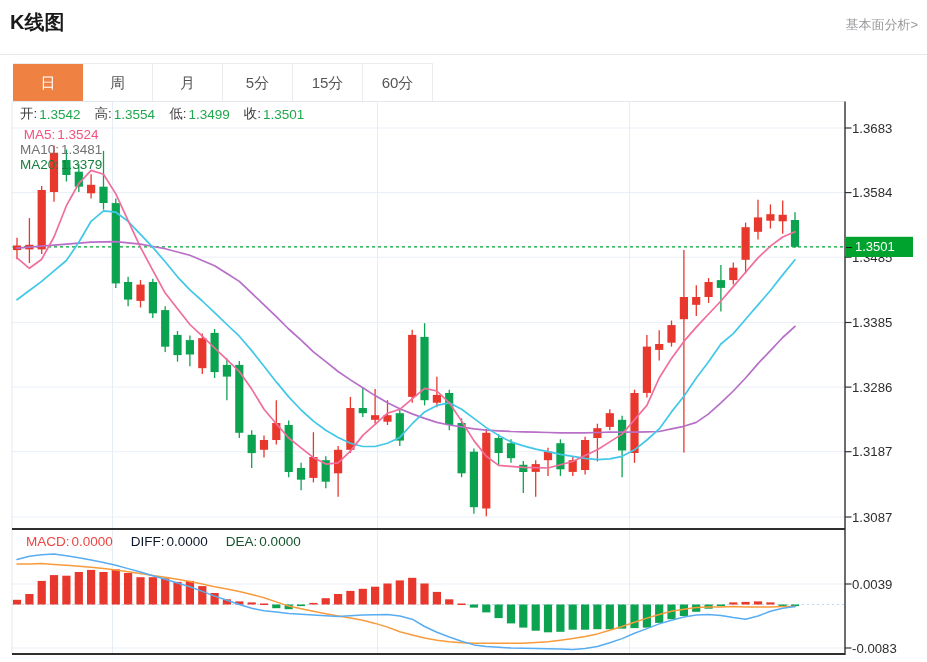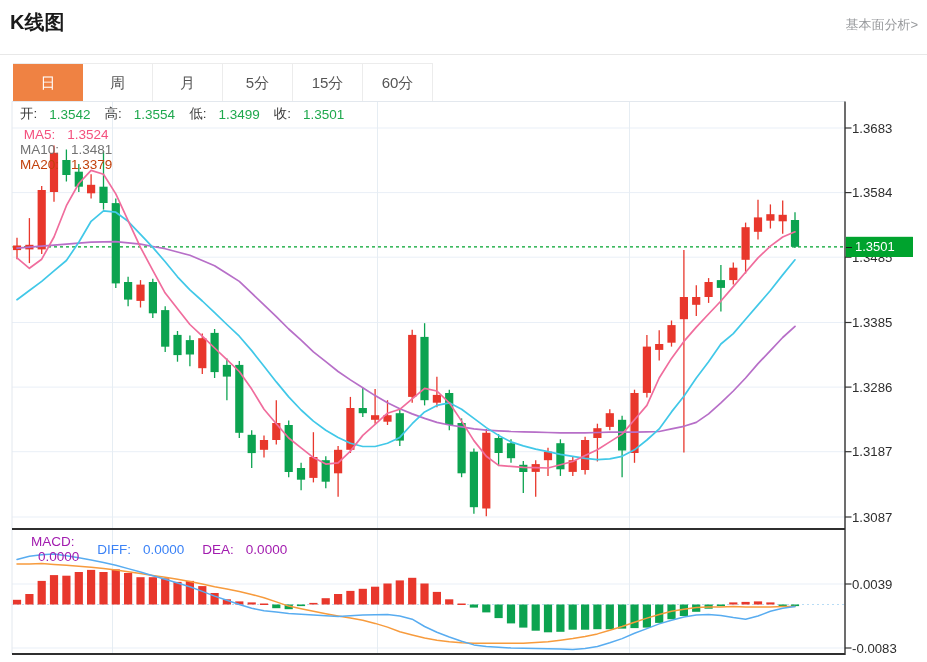--- a/index.html
+++ b/index.html
@@ -11,32 +11,32 @@
   .tabbar{position:absolute;left:13px;top:63px;height:38px;display:flex;border-top:1px solid #ececec;}
   .tab{width:70px;height:38px;box-sizing:border-box;line-height:37px;text-align:center;font-size:15px;
        color:#555;background:#fff;border-right:1px solid #ececec;cursor:pointer;}
   .tab:first-child{border-left:1px solid #ececec;}
   .tab.active{background:#ef8243;color:#fff;border-color:#ef8243;line-height:38px;}
   #chart{position:absolute;left:0;top:0;width:927px;height:662px;}
   #chart text{font-family:"Liberation Sans",sans-serif;font-size:13.2px;fill:#2e2e2e;}
   .readout{position:absolute;display:flex;align-items:center;font-size:13.5px;white-space:nowrap;}
   .readout .pair{margin-right:14px;display:flex;align-items:center;}
   .readout .lbl{color:#3c3c3c;}
-  .readout .val{margin-left:12px;}
+  .readout .val{margin-left:2px;}
   .ohlc-row{left:20px;top:105px;}
   .ma-row{left:20px;top:127px;flex-direction:column;}
   .macd-row{left:26px;top:534px;}
   .macd-row .pair{margin-right:18px;}
   .green{color:#1fa84d;}
   .c-ma5,.c-ma5 .lbl{color:#f4517e;}
   .c-ma10,.c-ma10 .lbl{color:#737373;}
-  .c-ma20,.c-ma20 .lbl{color:#c2410c;justify-content:center;}
-  .c-macd,.c-macd .lbl{color:#a21caf;flex-direction:column;}
-  .c-diff,.c-diff .lbl{color:#3b82f6;}
-  .c-dea,.c-dea .lbl{color:#a21caf;}
+  .c-ma20,.c-ma20 .lbl{color:#15803d;justify-content:center;}
+  .c-macd,.c-macd .lbl{color:#ef4444;}
+  .c-diff,.c-diff .lbl{color:#0f172a;}
+  .c-dea,.c-dea .lbl{color:#14532d;}
   .badge{position:absolute;left:846px;top:237px;width:67px;height:20px;background:#00a32e;color:#fff;
          font-size:13px;line-height:20px;}
   .badge .tick-dash{display:inline-block;width:6px;height:1.5px;background:#1d1d1d;vertical-align:middle;
          margin-right:3px;}
 </style>
 </head>
 <body>
 
 <h1 class="page-title">K线图</h1>
 <a class="fa-link">基本面分析&gt;</a>

